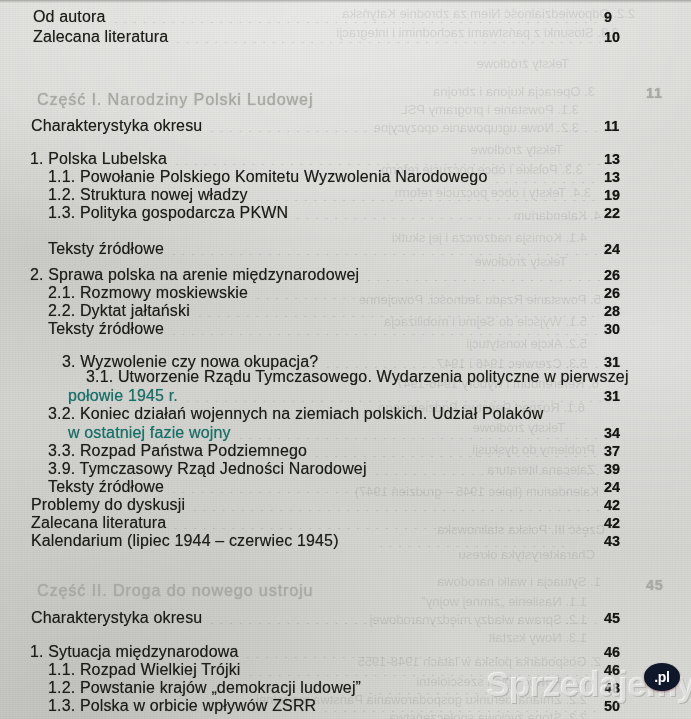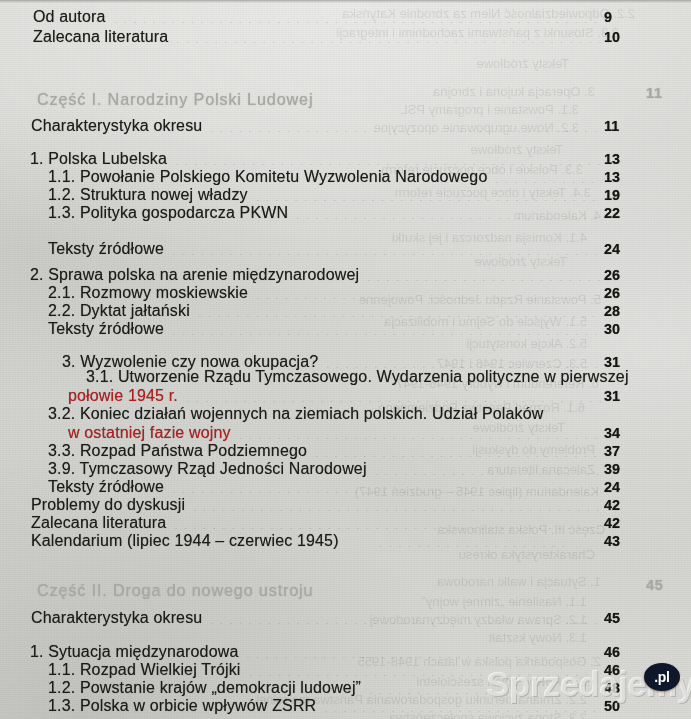--- a/index.html
+++ b/index.html
@@ -103,21 +103,21 @@
 
   
   .part-heading {
     position: absolute;
     font-size: 16.2px;
     letter-spacing: .85px;
     color: #a9a9a4;
     text-shadow: 0 0 1.1px rgba(150,150,145,.8);
     white-space: nowrap;
   }
-  .cont { color: #b91c1c; }
+  .cont { color: #0f766e; }
 
   
   #watermark {
     position: absolute;
     left: 486px;
     top: 664px;
     font-size: 35px;
     font-weight: 700;
     letter-spacing: -.6px;
     color: rgba(255,255,255,.52);

